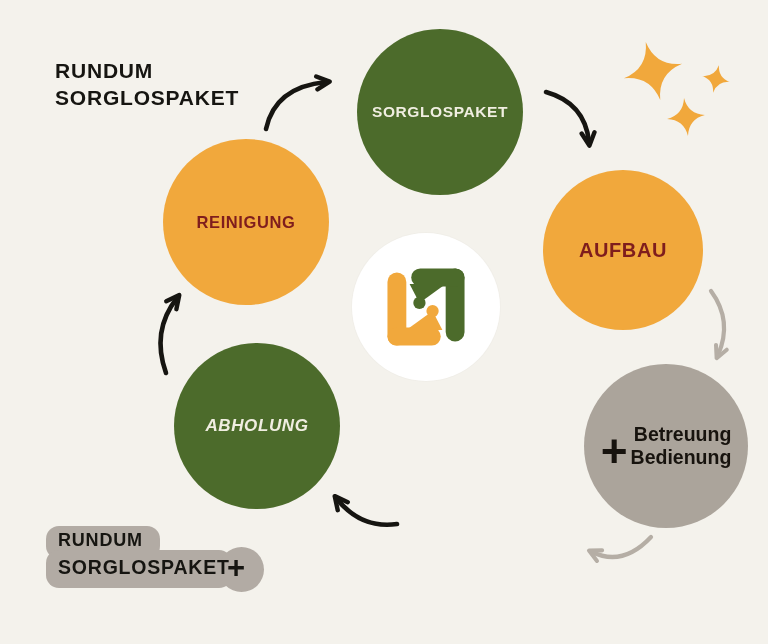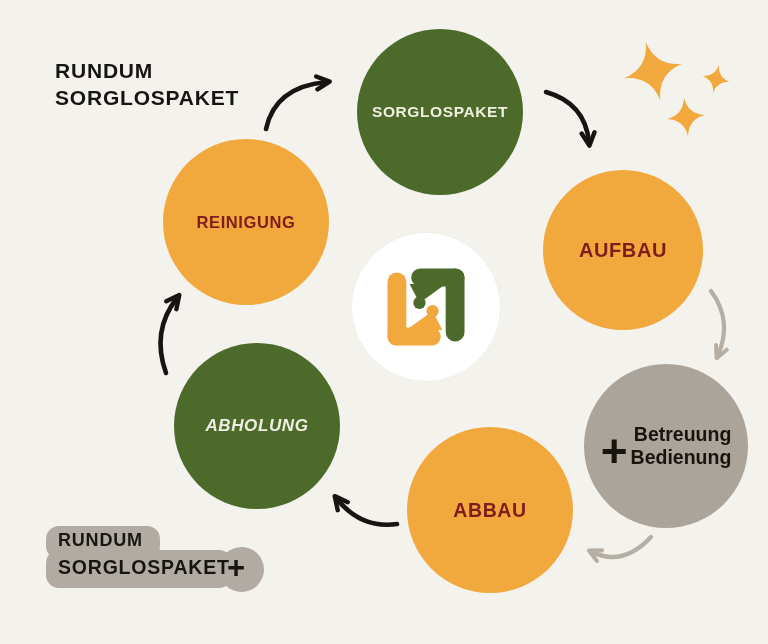--- a/index.html
+++ b/index.html
@@ -76,23 +76,20 @@
   <div class="circle c-gray betreuung">
     <span class="betreuung-inner">
       <span class="plus">+</span>
       <span class="lines">
         <span>Betreuung</span><br>
         <span>Bedienung</span>
       </span>
     </span>
   </div>
 
-  <div class="circle c-orange abbau">
-    <span class="lbl">ABBAU</span>
-  </div>
 
   <div class="circle c-green abholung">
     <span class="lbl">ABHOLUNG</span>
   </div>
 
   <div class="center-circle">
     <svg width="82" height="82" viewBox="0 0 100 100" aria-hidden="true">
       <g fill="#F1A83C">
         <rect x="3" y="8" width="23" height="89" rx="11.5"></rect>
         <rect x="3" y="75" width="65" height="22" rx="11"></rect>

